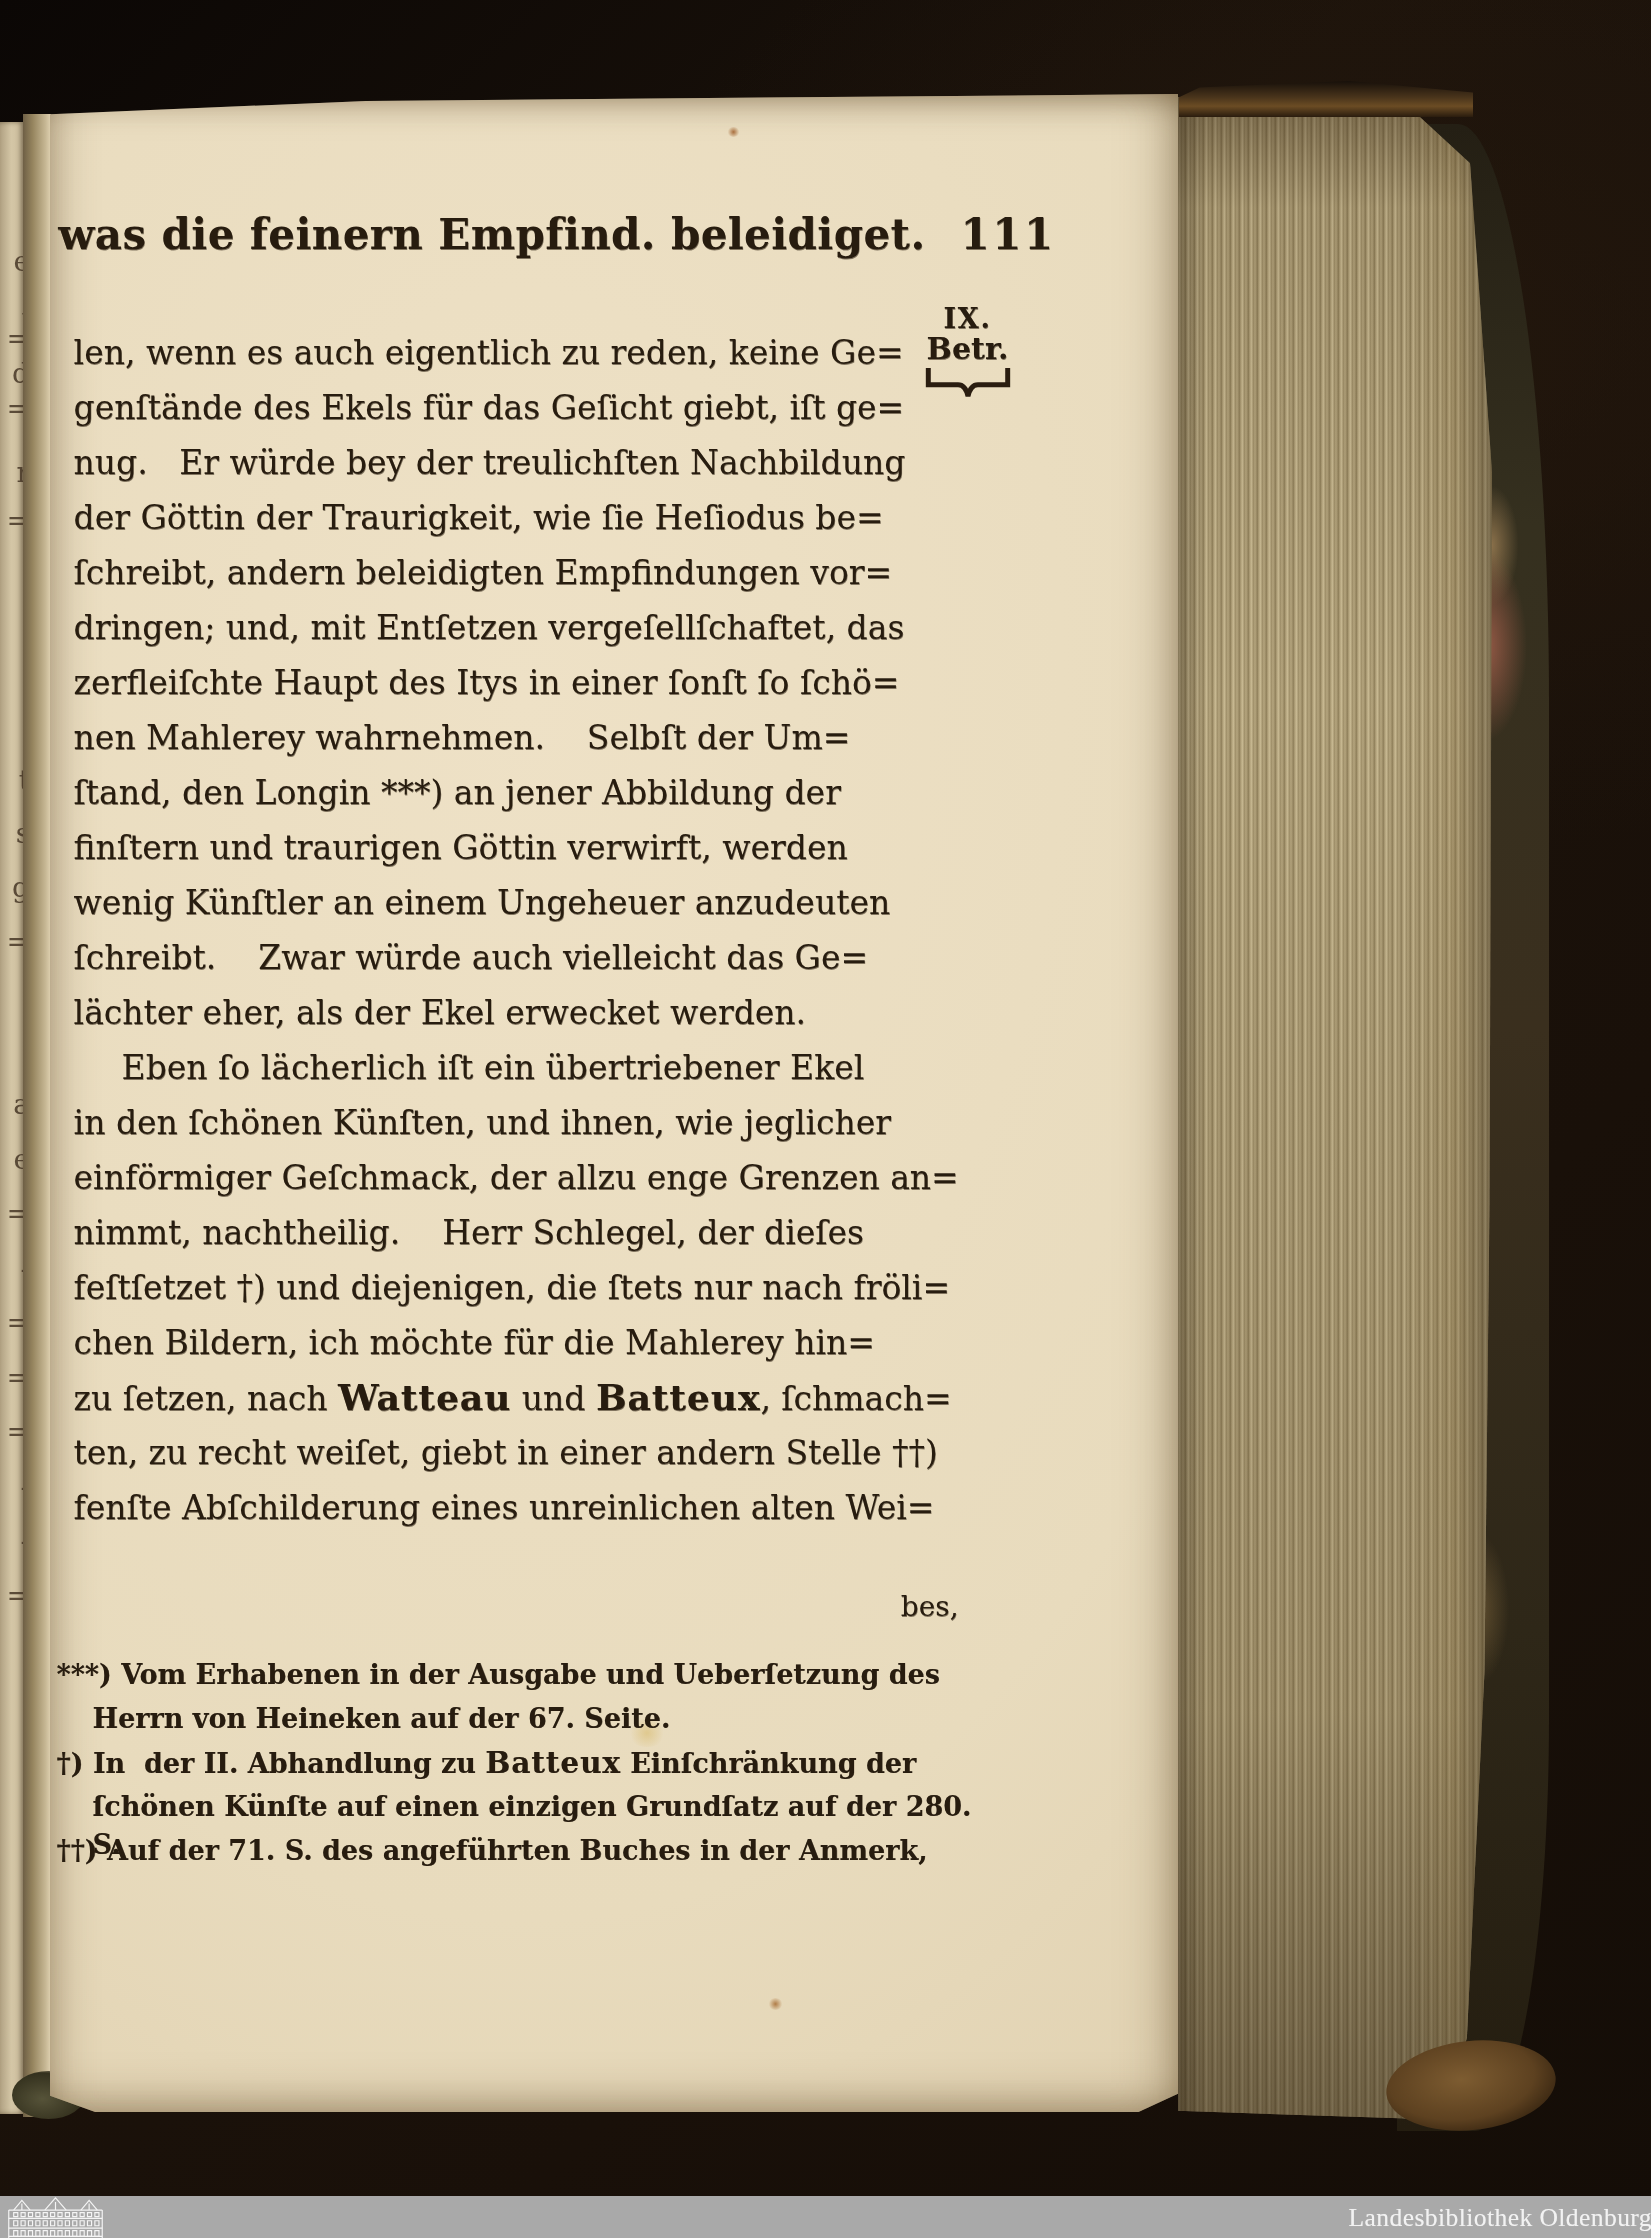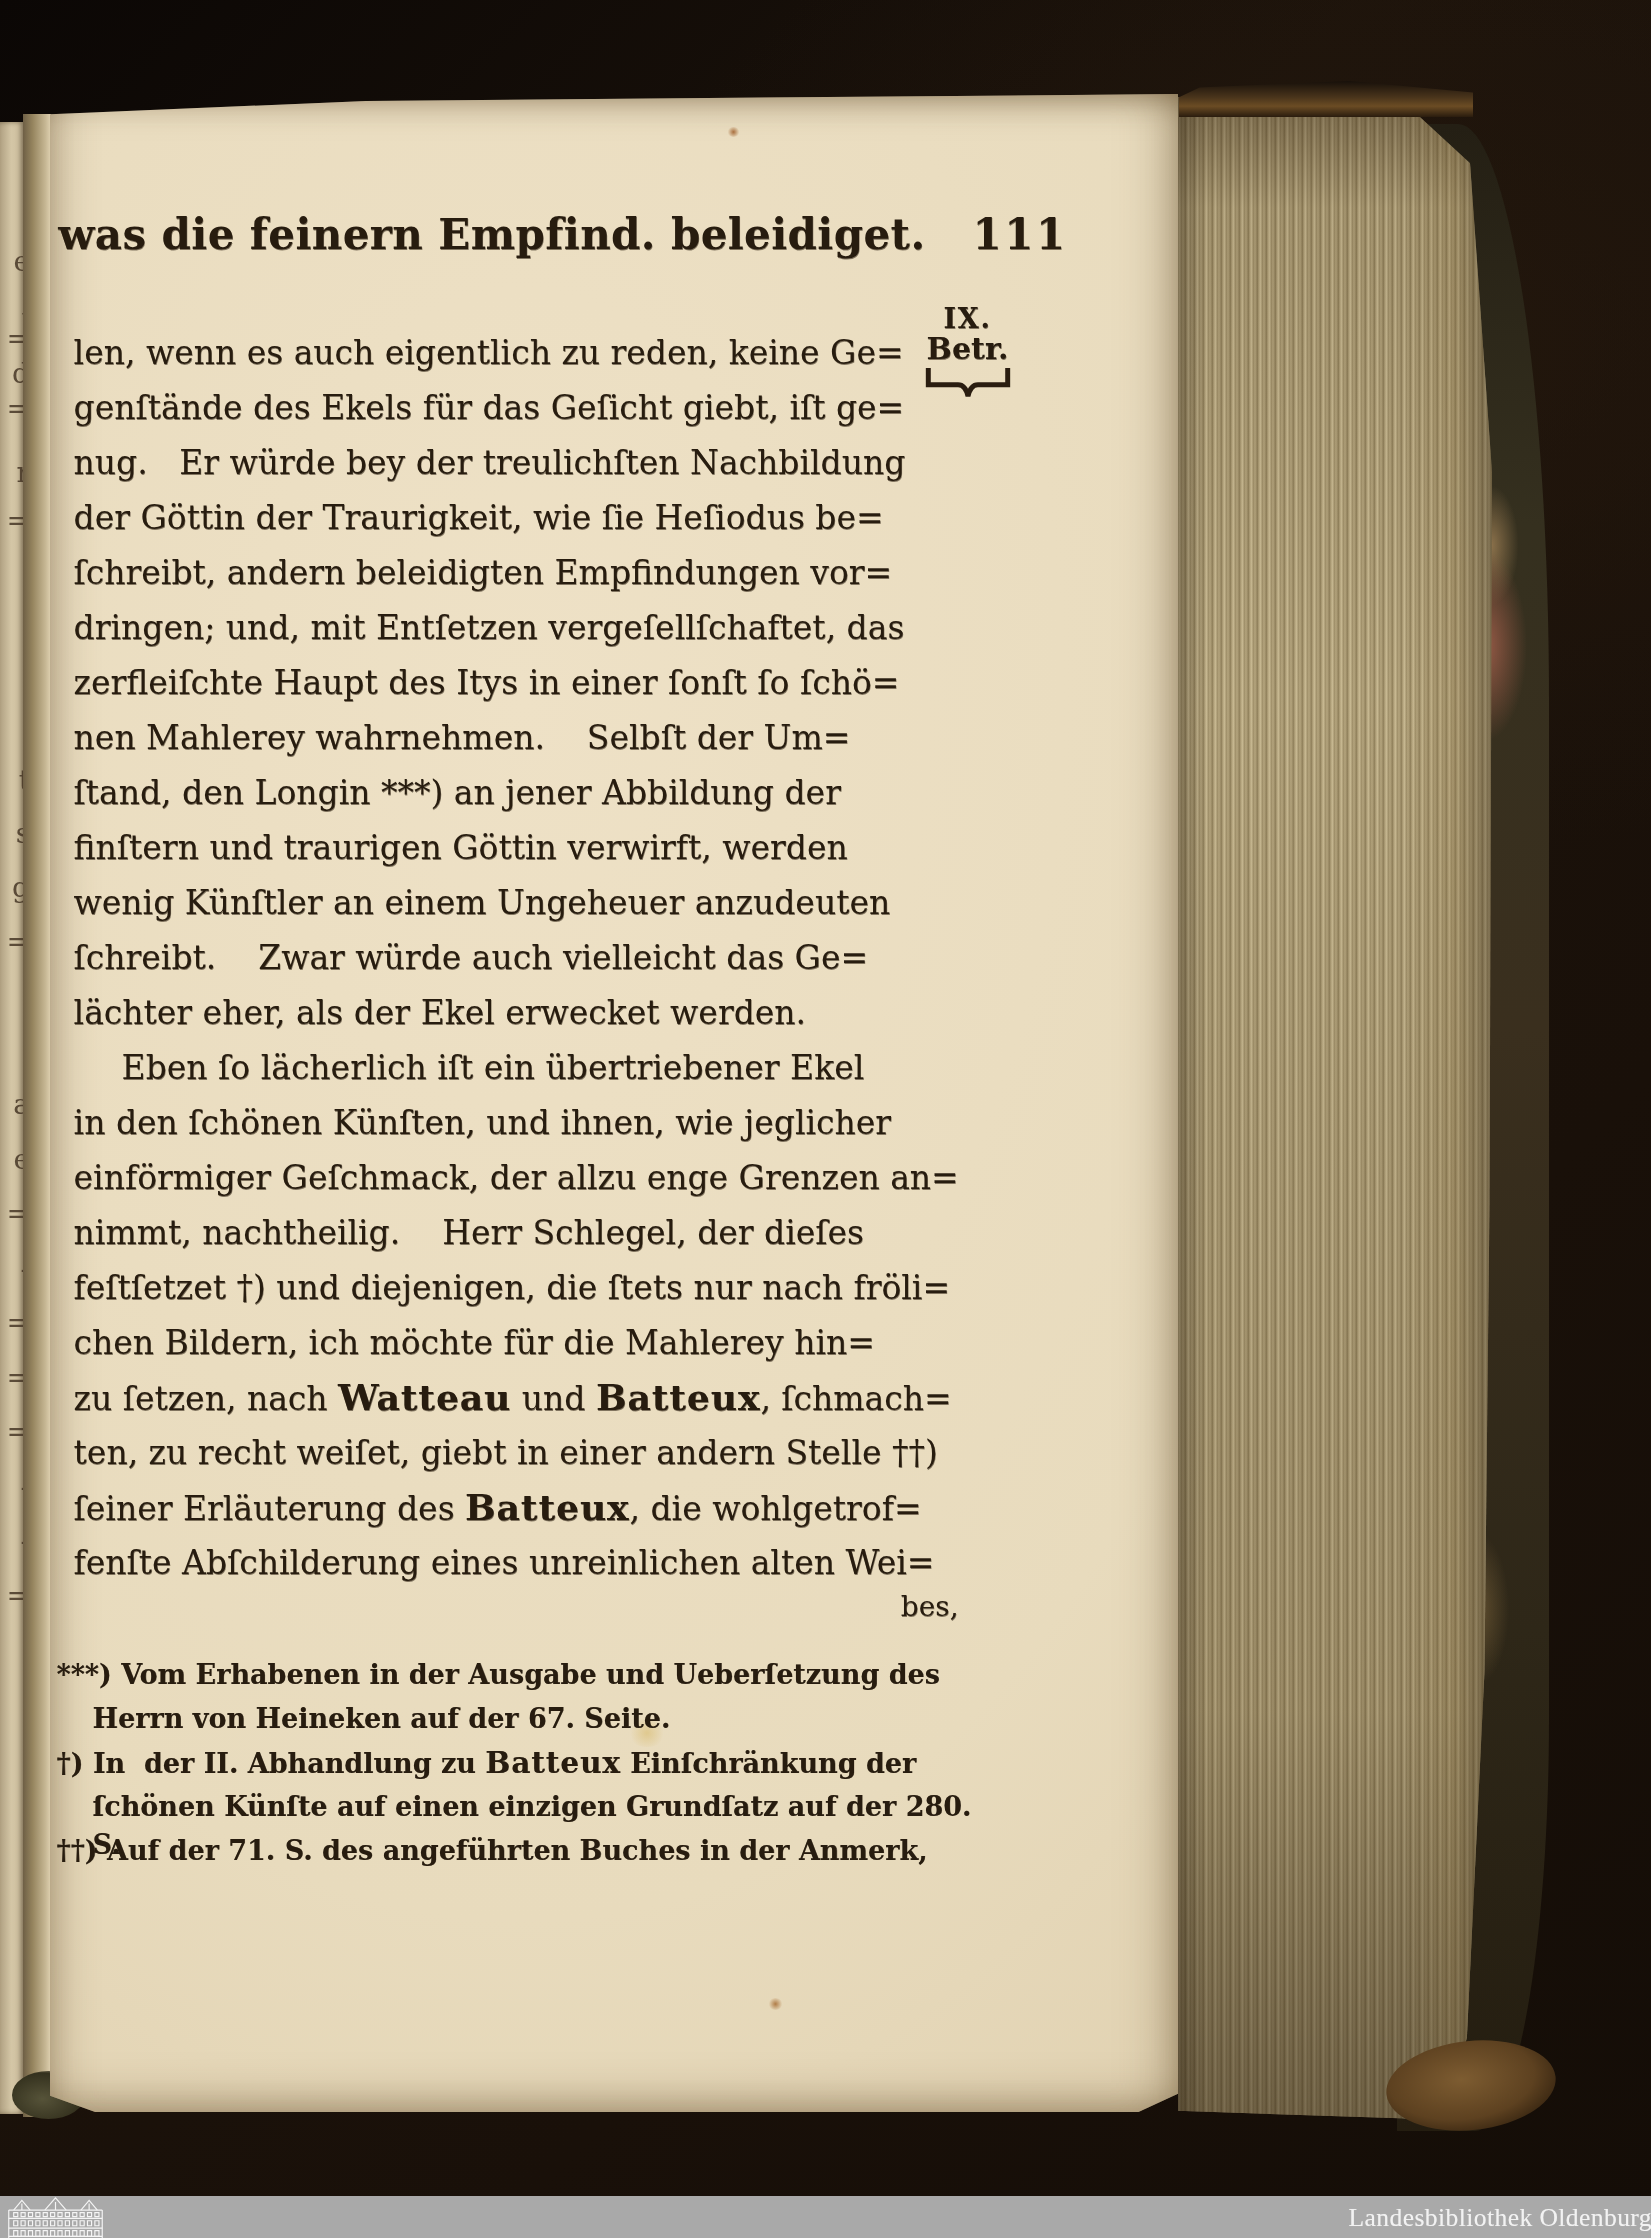--- a/index.html
+++ b/index.html
@@ -49,21 +49,21 @@
     background:radial-gradient(ellipse at 45% 42%, #7d5c31 0%, #5d4120 55%, #33220f 82%, transparent 95%);
     border-radius:50%;transform:rotate(-6deg);}
   .tuft{position:absolute;left:11.6px;top:2071px;width:73px;height:48px;
     background:radial-gradient(ellipse at 42% 58%, #565339 0%, #34311e 65%, transparent 92%);
     border-radius:50%;}
 
   
   .ink{color:#271c0f;text-shadow:0.5px 0.5px 0.6px rgba(42,30,15,.55);}
   .running-head{position:absolute;left:8.3px;top:116px;width:884px;
     font-size:42px;font-weight:bold;letter-spacing:0.4px;white-space:nowrap;}
-  .running-head .pgnum{letter-spacing:2.5px;margin-left:32px;}
+  .running-head .pgnum{letter-spacing:2.5px;margin-left:20px;}
   .margin-note{position:absolute;left:864px;top:211px;width:107px;text-align:center;line-height:1.05;}
   .margin-note .mn1{font-size:27px;font-weight:bold;letter-spacing:1.7px;}
   .margin-note .mn2{font-size:30px;font-weight:bold;}
   .margin-note svg{display:block;margin:3.3px auto 0;}
   .body-text{position:absolute;left:11.6px;top:235px;width:897px;margin-left:12px;}
   .tline{height:55px;font-size:33px;line-height:48px;white-space:pre-wrap;}
   .tline.indent{padding-left:48px;}
   .em{font-weight:bold;font-size:1.1em;letter-spacing:0.8px;}
   .catchword{position:absolute;left:11.6px;top:1496px;width:897px;text-align:right;
     font-size:28px;}
@@ -150,21 +150,20 @@
         <div class="tline">ſchreibt.    Zwar würde auch vielleicht das Ge=</div>
         <div class="tline">lächter eher, als der Ekel erwecket werden.</div>
         <div class="tline indent">Eben ſo lächerlich iſt ein übertriebener Ekel</div>
         <div class="tline">in den ſchönen Künſten, und ihnen, wie jeglicher</div>
         <div class="tline">einförmiger Geſchmack, der allzu enge Grenzen an=</div>
         <div class="tline">nimmt, nachtheilig.    Herr Schlegel, der dieſes</div>
         <div class="tline">feſtſetzet †) und diejenigen, die ſtets nur nach fröli=</div>
         <div class="tline">chen Bildern, ich möchte für die Mahlerey hin=</div>
         <div class="tline">zu ſetzen, nach <span class="em">Watteau</span> und <span class="em">Batteux</span>, ſchmach=</div>
         <div class="tline">ten, zu recht weiſet, giebt in einer andern Stelle ††)</div>
-        <div class="tline">ſeiner Erläuterung des <span class="em">Batteux</span>, die wohlgetrof=</div>
         <div class="tline">fenſte Abſchilderung eines unreinlichen alten Wei=</div>
       </div>
 
     <div class="catchword ink">bes,</div>
 
     <div class="footnotes ink">
         <div class="fline">***) Vom Erhabenen in der Ausgabe und Ueberſetzung des</div>
         <div class="fline indent">Herrn von Heineken auf der 67. Seite.</div>
         <div class="fline">†) In  der II. Abhandlung zu <span class="em">Batteux</span> Einſchränkung der</div>
         <div class="fline indent">ſchönen Künſte auf einen einzigen Grundſatz auf der 280. S.</div>

